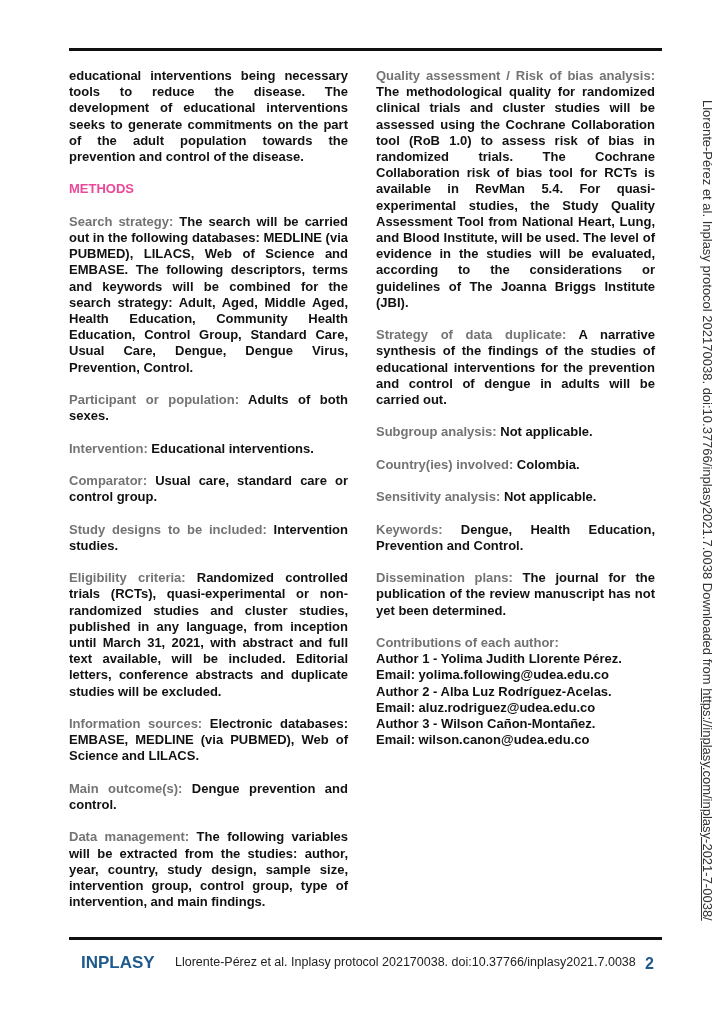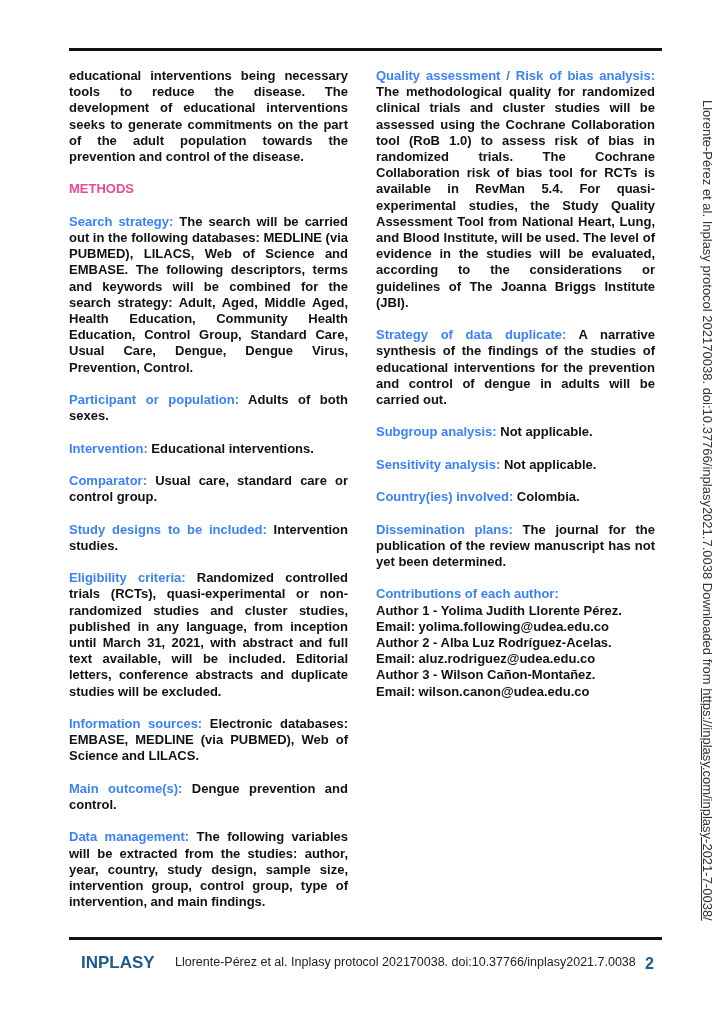--- a/index.html
+++ b/index.html
@@ -6,21 +6,21 @@
   body { width: 724px; height: 1024px; position: relative; overflow: hidden;
          font-family: "Liberation Sans", sans-serif; color: #111111; }
   .rule { position: absolute; background: #111111; }
   .rule.top { left: 69px; top: 48px; width: 593px; height: 3px; }
   .rule.bottom { left: 69px; top: 937px; width: 593px; height: 3px; }
   .col { position: absolute; top: 68px; width: 279px; font-size: 13px; line-height: 16.2px;
          font-weight: bold; text-align: justify; }
   .col.left { left: 69px; }
   .col.right { left: 376px; }
   .para { margin: 0 0 16.2px 0; }
-  .lbl { color: #3b82f6; }
+  .lbl { color: #737373; }
   .heading { color: #ec4899; margin: 0 0 16.2px 0; }
   .contrib-line { display: block; text-align: left; }
   .sidebar { position: absolute; left: 709px; top: 100px; width: 0; height: 0; }
   .sidebar-text { position: absolute; left: 0; top: 0; transform-origin: 0 0; transform: rotate(90deg) translateY(-6px);
                   white-space: nowrap; font-size: 13px; font-weight: normal; color: #333333; }
   .sidebar-link { color: #333333; text-decoration: underline; }
   .footer-brand { position: absolute; left: 81px; top: 953px; font-size: 17px; font-weight: bold; color: #1e5a8c; }
   .footer-cite { position: absolute; left: 175px; top: 955px; font-size: 12.5px; color: #222222; }
   .footer-page { position: absolute; left: 645px; top: 955px; font-size: 16px; font-weight: bold; color: #1e5a8c; }
 </style>
@@ -41,22 +41,23 @@
   <p class="para"><span class="lbl">Eligibility criteria:</span><span> Randomized controlled trials (RCTs), quasi-experimental or non-randomized studies and cluster studies, published in any language, from inception until March 31, 2021, with abstract and full text available, will be included. Editorial letters, conference abstracts and duplicate studies will be excluded.</span></p>
   <p class="para"><span class="lbl">Information sources:</span><span> Electronic databases: EMBASE, MEDLINE (via PUBMED), Web of Science and LILACS.</span></p>
   <p class="para"><span class="lbl">Main outcome(s):</span><span> Dengue prevention and control.</span></p>
   <p class="para"><span class="lbl">Data management:</span><span> The following variables will be extracted from the studies: author, year, country, study design, sample size, intervention group, control group, type of intervention, and main findings.</span></p>
 </div>
 
 <div class="col right">
   <p class="para"><span class="lbl">Quality assessment / Risk of bias analysis:</span><span> The methodological quality for randomized clinical trials and cluster studies will be assessed using the Cochrane Collaboration tool (RoB 1.0) to assess risk of bias in randomized trials. The Cochrane Collaboration risk of bias tool for RCTs is available in RevMan 5.4. For quasi-experimental studies, the Study Quality Assessment Tool from National Heart, Lung, and Blood Institute, will be used. The level of evidence in the studies will be evaluated, according to the considerations or guidelines of The Joanna Briggs Institute (JBI).</span></p>
   <p class="para"><span class="lbl">Strategy of data duplicate:</span><span> A narrative synthesis of the findings of the studies of educational interventions for the prevention and control of dengue in adults will be carried out.</span></p>
   <p class="para"><span class="lbl">Subgroup analysis:</span><span> Not applicable.</span></p>
+  <p class="para"><span class="lbl">Country(ies) involved:</span><span> Colombia.</span></p>
   <p class="para"><span class="lbl">Sensitivity analysis:</span><span> Not applicable.</span></p>
-  <p class="para"><span class="lbl">Country(ies) involved:</span><span> Colombia.</span></p>
+  <p class="para"><span class="lbl">Keywords:</span><span> Dengue, Health Education, Prevention and Control.</span></p>
   <p class="para"><span class="lbl">Dissemination plans:</span><span> The journal for the publication of the review manuscript has not yet been determined.</span></p>
   <div class="para">
     <span class="lbl contrib-line">Contributions of each author:</span>
     <span class="contrib-line">Author 1 - Yolima Judith Llorente Pérez.</span>
     <span class="contrib-line">Email: yolima.following@udea.edu.co</span>
     <span class="contrib-line">Author 2 - Alba Luz Rodríguez-Acelas.</span>
     <span class="contrib-line">Email: aluz.rodriguez@udea.edu.co</span>
     <span class="contrib-line">Author 3 - Wilson Cañon-Montañez.</span>
     <span class="contrib-line">Email: wilson.canon@udea.edu.co</span>
   </div>

